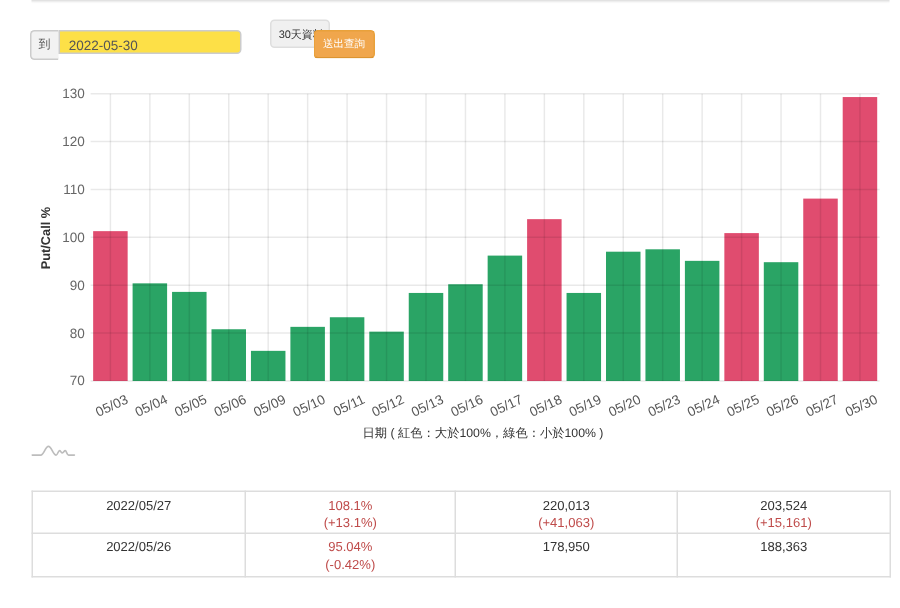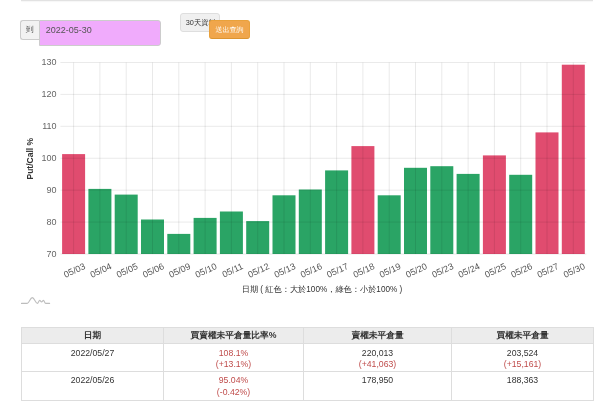--- a/index.html
+++ b/index.html
@@ -1,18 +1,18 @@
 <!DOCTYPE html>
 <html><head><meta charset="utf-8">
 <style>
 *{margin:0;padding:0;box-sizing:border-box;}
 html,body{width:600px;height:405px;background:#fff;font-family:"Liberation Sans",sans-serif;overflow:hidden;position:relative;}
 .topline{position:absolute;left:21px;top:0;width:572px;height:1px;background:#e2e2e2;box-shadow:0 1px 1px rgba(0,0,0,0.04);}
 .addon{position:absolute;left:20px;top:19.5px;width:19.3px;height:20px;background:#f2f2f2;border:1px solid #ccc;border-right:none;border-radius:3px 0 0 3px;font-size:8px;color:#555;text-align:center;line-height:17px;text-indent:-1px;}
-.dinput{position:absolute;left:39.3px;top:19.5px;width:121.3px;height:26px;background:#f0abfc;border:1px solid #ccc;border-radius:0 3px 3px 0;font-size:9px;color:#555;line-height:18px;padding-left:5.5px;}
+.dinput{position:absolute;left:39.3px;top:19.5px;width:121.3px;height:16px;background:#fde047;border:1px solid #ccc;border-radius:0 3px 3px 0;font-size:9px;color:#555;line-height:18px;padding-left:5.5px;}
 .btn30{position:absolute;left:166.5px;top:13px;width:40.6px;height:19.4px;background:#f0f0f0;border:1px solid #dedede;border-radius:3px;font-size:7.3px;color:#333;text-align:center;line-height:18px;white-space:nowrap;padding-left:2px;margin-left:13px;}
 .btnq{position:absolute;left:208.8px;top:19.6px;width:41.2px;height:19.6px;background:#f0a64c;border:1px solid #e9a13b;border-bottom-color:#dc9430;border-radius:3px;font-size:7px;color:#fff;text-align:center;line-height:18.5px;white-space:nowrap;}
 table{position:absolute;left:21px;top:327px;width:572px;border-collapse:collapse;table-layout:fixed;font-size:8.7px;color:#333;}
 th,td{border:1px solid #ddd;text-align:center;vertical-align:top;}
 th{background:#ececec;font-weight:bold;height:16px;padding:0;vertical-align:middle;}
 td{height:29.5px;padding:3.5px 0 0 0;line-height:11.5px;}
 .r2 td{height:27.5px;}
 .red{color:#bf4b4a;}
 </style></head>
 <body>
@@ -101,26 +101,20 @@
 <path d="M21.5,303.4 L27.2,303.4 C29.2,303.4 30.2,297.6 32.3,297.6 C34.4,297.6 35.4,303.4 37.4,303.4 C38.4,303.4 38.8,300.4 39.7,300.4 C40.4,300.4 40.8,301.9 41.6,301.9 C42.4,301.9 42.7,300.4 43.5,300.4 C44.3,300.4 44.6,303.4 45.7,303.4 L49.6,303.4" fill="none" stroke="#bdbdbd" stroke-width="1.1" stroke-linecap="round"></path>
 </svg>
 <table>
 <colgroup>
       <col style="width:142px">
       <col style="width:140px">
       <col style="width:148px">
       <col style="width:142px">
     </colgroup>
 <tbody>
-      <tr>
-        <th>日期</th>
-        <th>買賣權未平倉量比率%</th>
-        <th>賣權未平倉量</th>
-        <th>買權未平倉量</th>
-      </tr>
 <tr class="r2">
         <td>2022/05/27</td>
         <td class="red">108.1%<br>(+13.1%)</td>
         <td>220,013<br><span class="red">(+41,063)</span></td>
         <td>203,524<br><span class="red">(+15,161)</span></td>
       </tr>
 <tr>
         <td>2022/05/26</td>
         <td class="red">95.04%<br>(-0.42%)</td>
         <td>178,950<br></td>

